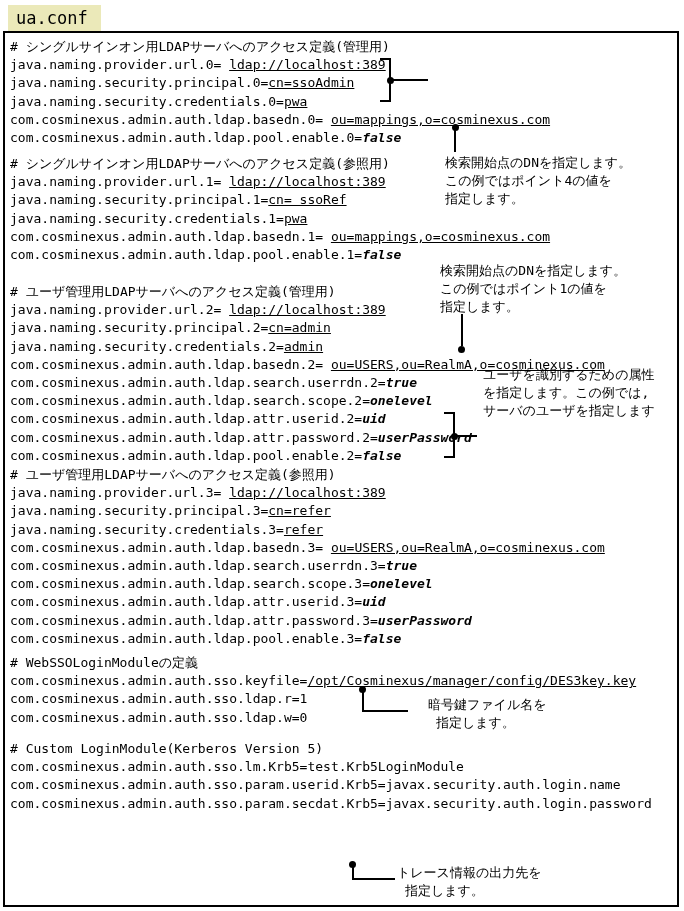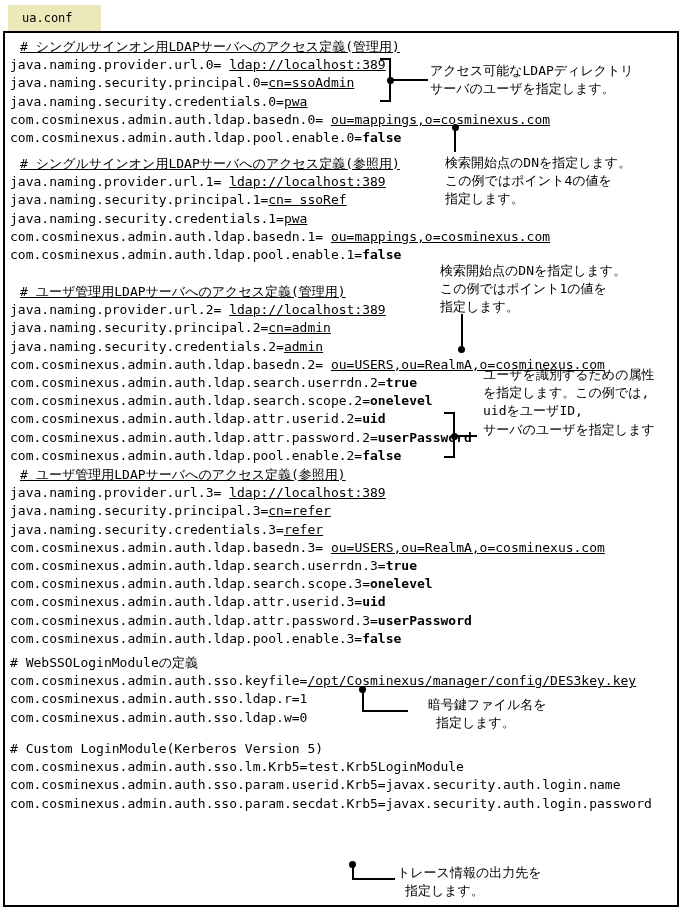--- a/index.html
+++ b/index.html
@@ -1,26 +1,26 @@
 <!DOCTYPE html>
 <html><head>
 <meta charset="utf-8">
 <style>
   html,body{margin:0;padding:0;background:#ffffff;}
   .page{position:relative;width:684px;height:911px;background:#ffffff;overflow:hidden;
         font-family:"DejaVu Sans Mono","Liberation Mono",monospace;color:#000;}
   .tab{position:absolute;left:8px;top:5px;width:93px;height:30px;background:#ebe9b9;
-       font-size:12px;line-height:26px;padding-left:14px;box-sizing:border-box;}
+       font-size:17px;line-height:26px;padding-left:8px;box-sizing:border-box;}
   .box{position:absolute;left:3px;top:31px;width:672px;height:872px;border:2px solid #000;background:#fff;}
   .sec{position:absolute;left:10px;font-size:13px;line-height:18.2px;white-space:pre;}
   .cline{height:18.2px;white-space:pre;}
   .s-p{font-weight:normal;}
-  .s-b{font-weight:bold;}
+  .s-b{font-weight:bold;font-style:italic;}
   .s-v{font-weight:normal;text-decoration:underline;}
-  .s-h{font-weight:normal;text-decoration:underline;margin-left:10px;}
+  .s-h{font-weight:normal;}
   .callout{position:absolute;font-size:13px;line-height:18.2px;white-space:nowrap;}
   .cl-line{height:18.2px;}
   .cl-indent{margin-left:8px;}
   .ln{position:absolute;background:#000;}
   .dot{position:absolute;width:7px;height:7px;border-radius:50%;background:#000;}
 </style>
 </head>
 <body>
 
 <div class="page">
@@ -36,24 +36,20 @@
   <div class="sec" style="top:283px"><div class="cline"><span class="s-h"># ユーザ管理用LDAPサーバへのアクセス定義(管理用)</span></div><div class="cline"><span class="s-p">java.naming.provider.url.2= </span><span class="s-v">ldap://localhost:389</span></div><div class="cline"><span class="s-p">java.naming.security.principal.2=</span><span class="s-v">cn=admin</span></div><div class="cline"><span class="s-p">java.naming.security.credentials.2=</span><span class="s-v">admin</span></div><div class="cline"><span class="s-p">com.cosminexus.admin.auth.ldap.basedn.2= </span><span class="s-v">ou=USERS,ou=RealmA,o=cosminexus.com</span></div><div class="cline"><span class="s-p">com.cosminexus.admin.auth.ldap.search.userrdn.2=</span><span class="s-b">true</span></div><div class="cline"><span class="s-p">com.cosminexus.admin.auth.ldap.search.scope.2=</span><span class="s-b">onelevel</span></div><div class="cline"><span class="s-p">com.cosminexus.admin.auth.ldap.attr.userid.2=</span><span class="s-b">uid</span></div><div class="cline"><span class="s-p">com.cosminexus.admin.auth.ldap.attr.password.2=</span><span class="s-b">userPassword</span></div><div class="cline"><span class="s-p">com.cosminexus.admin.auth.ldap.pool.enable.2=</span><span class="s-b">false</span></div></div>
   <div class="sec" style="top:466px"><div class="cline"><span class="s-h"># ユーザ管理用LDAPサーバへのアクセス定義(参照用)</span></div><div class="cline"><span class="s-p">java.naming.provider.url.3= </span><span class="s-v">ldap://localhost:389</span></div><div class="cline"><span class="s-p">java.naming.security.principal.3=</span><span class="s-v">cn=refer</span></div><div class="cline"><span class="s-p">java.naming.security.credentials.3=</span><span class="s-v">refer</span></div><div class="cline"><span class="s-p">com.cosminexus.admin.auth.ldap.basedn.3= </span><span class="s-v">ou=USERS,ou=RealmA,o=cosminexus.com</span></div><div class="cline"><span class="s-p">com.cosminexus.admin.auth.ldap.search.userrdn.3=</span><span class="s-b">true</span></div><div class="cline"><span class="s-p">com.cosminexus.admin.auth.ldap.search.scope.3=</span><span class="s-b">onelevel</span></div><div class="cline"><span class="s-p">com.cosminexus.admin.auth.ldap.attr.userid.3=</span><span class="s-b">uid</span></div><div class="cline"><span class="s-p">com.cosminexus.admin.auth.ldap.attr.password.3=</span><span class="s-b">userPassword</span></div><div class="cline"><span class="s-p">com.cosminexus.admin.auth.ldap.pool.enable.3=</span><span class="s-b">false</span></div></div>
   <div class="sec" style="top:654px"><div class="cline"><span class="s-p"># WebSSOLoginModuleの定義</span></div><div class="cline"><span class="s-p">com.cosminexus.admin.auth.sso.keyfile=</span><span class="s-v">/opt/Cosminexus/manager/config/DES3key.key</span></div><div class="cline"><span class="s-p">com.cosminexus.admin.auth.sso.ldap.r=1</span></div><div class="cline"><span class="s-p">com.cosminexus.admin.auth.sso.ldap.w=0</span></div></div>
   <div class="sec" style="top:740px"><div class="cline"><span class="s-p"># Custom LoginModule(Kerberos Version 5)</span></div><div class="cline"><span class="s-p">com.cosminexus.admin.auth.sso.lm.Krb5=test.Krb5LoginModule</span></div><div class="cline"><span class="s-p">com.cosminexus.admin.auth.sso.param.userid.Krb5=javax.security.auth.login.name</span></div><div class="cline"><span class="s-p">com.cosminexus.admin.auth.sso.param.secdat.Krb5=javax.security.auth.login.password</span></div></div>
 
   <div class="ln" style="left:380px;top:58px;width:10px;height:2px"></div>
   <div class="ln" style="left:389px;top:58px;width:2px;height:44px"></div>
   <div class="ln" style="left:380px;top:100px;width:10px;height:2px"></div>
   <div class="dot" style="left:387px;top:77px"></div>
   <div class="ln" style="left:391px;top:79px;width:37px;height:2px"></div>
-  <div class="callout" style="left:430px;top:62px">
-    <div class="cl-line">アクセス可能なLDAPディレクトリ</div>
-    <div class="cl-line">サーバのユーザを指定します。</div>
-  </div>
 
   <div class="dot" style="left:452px;top:124px"></div>
   <div class="ln" style="left:454px;top:130px;width:2px;height:22px"></div>
   <div class="callout" style="left:445px;top:154px">
     <div class="cl-line">検索開始点のDNを指定します。</div>
     <div class="cl-line">この例ではポイント4の値を</div>
     <div class="cl-line">指定します。</div>
   </div>
 
   <div class="callout" style="left:440px;top:262px">
@@ -65,21 +61,20 @@
   <div class="dot" style="left:458px;top:346px"></div>
 
   <div class="ln" style="left:444px;top:412px;width:10px;height:2px"></div>
   <div class="ln" style="left:453px;top:412px;width:2px;height:46px"></div>
   <div class="ln" style="left:444px;top:456px;width:10px;height:2px"></div>
   <div class="dot" style="left:451px;top:433px"></div>
   <div class="ln" style="left:455px;top:435px;width:22px;height:2px"></div>
   <div class="callout" style="left:483px;top:366px">
     <div class="cl-line">ユーザを識別するための属性</div>
     <div class="cl-line">を指定します。この例では,</div>
-    <div class="cl-line">uidをユーザID,</div>
     <div class="cl-line">サーバのユーザを指定します</div>
   </div>
 
   <div class="dot" style="left:359px;top:686px"></div>
   <div class="ln" style="left:362px;top:692px;width:2px;height:20px"></div>
   <div class="ln" style="left:362px;top:710px;width:46px;height:2px"></div>
   <div class="callout" style="left:428px;top:696px">
     <div class="cl-line">暗号鍵ファイル名を</div>
     <div class="cl-line cl-indent">指定します。</div>
   </div>

